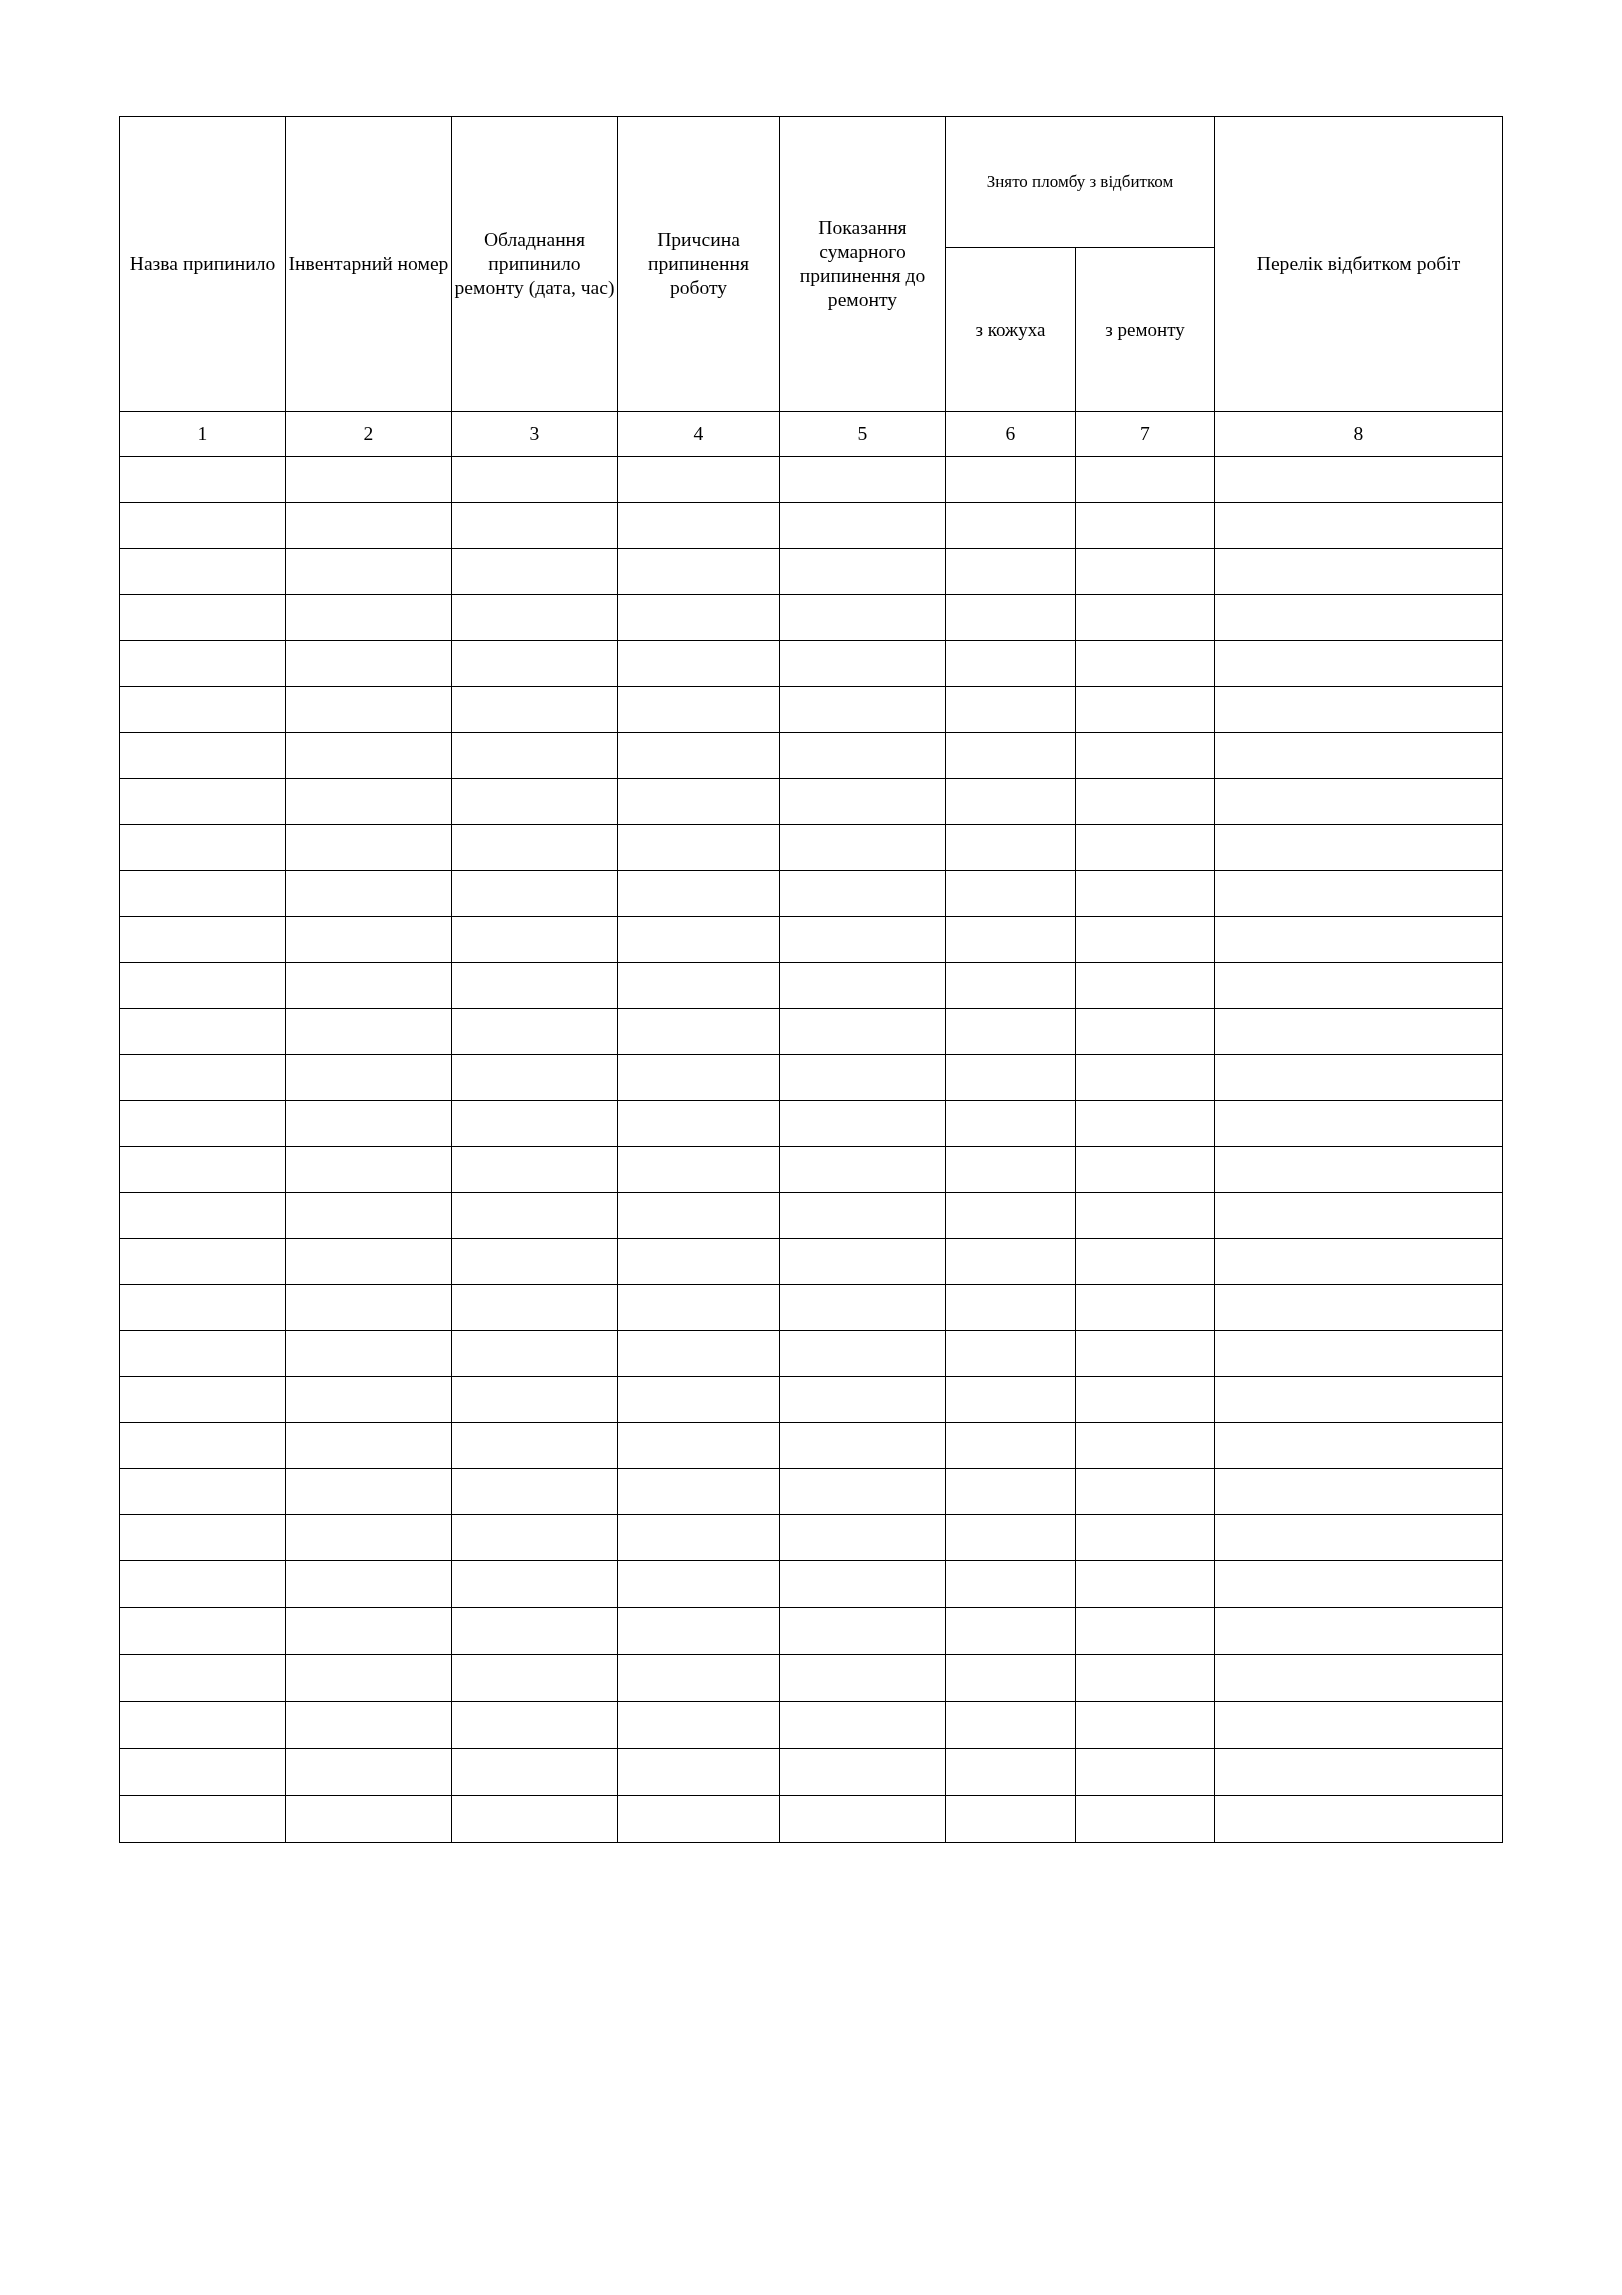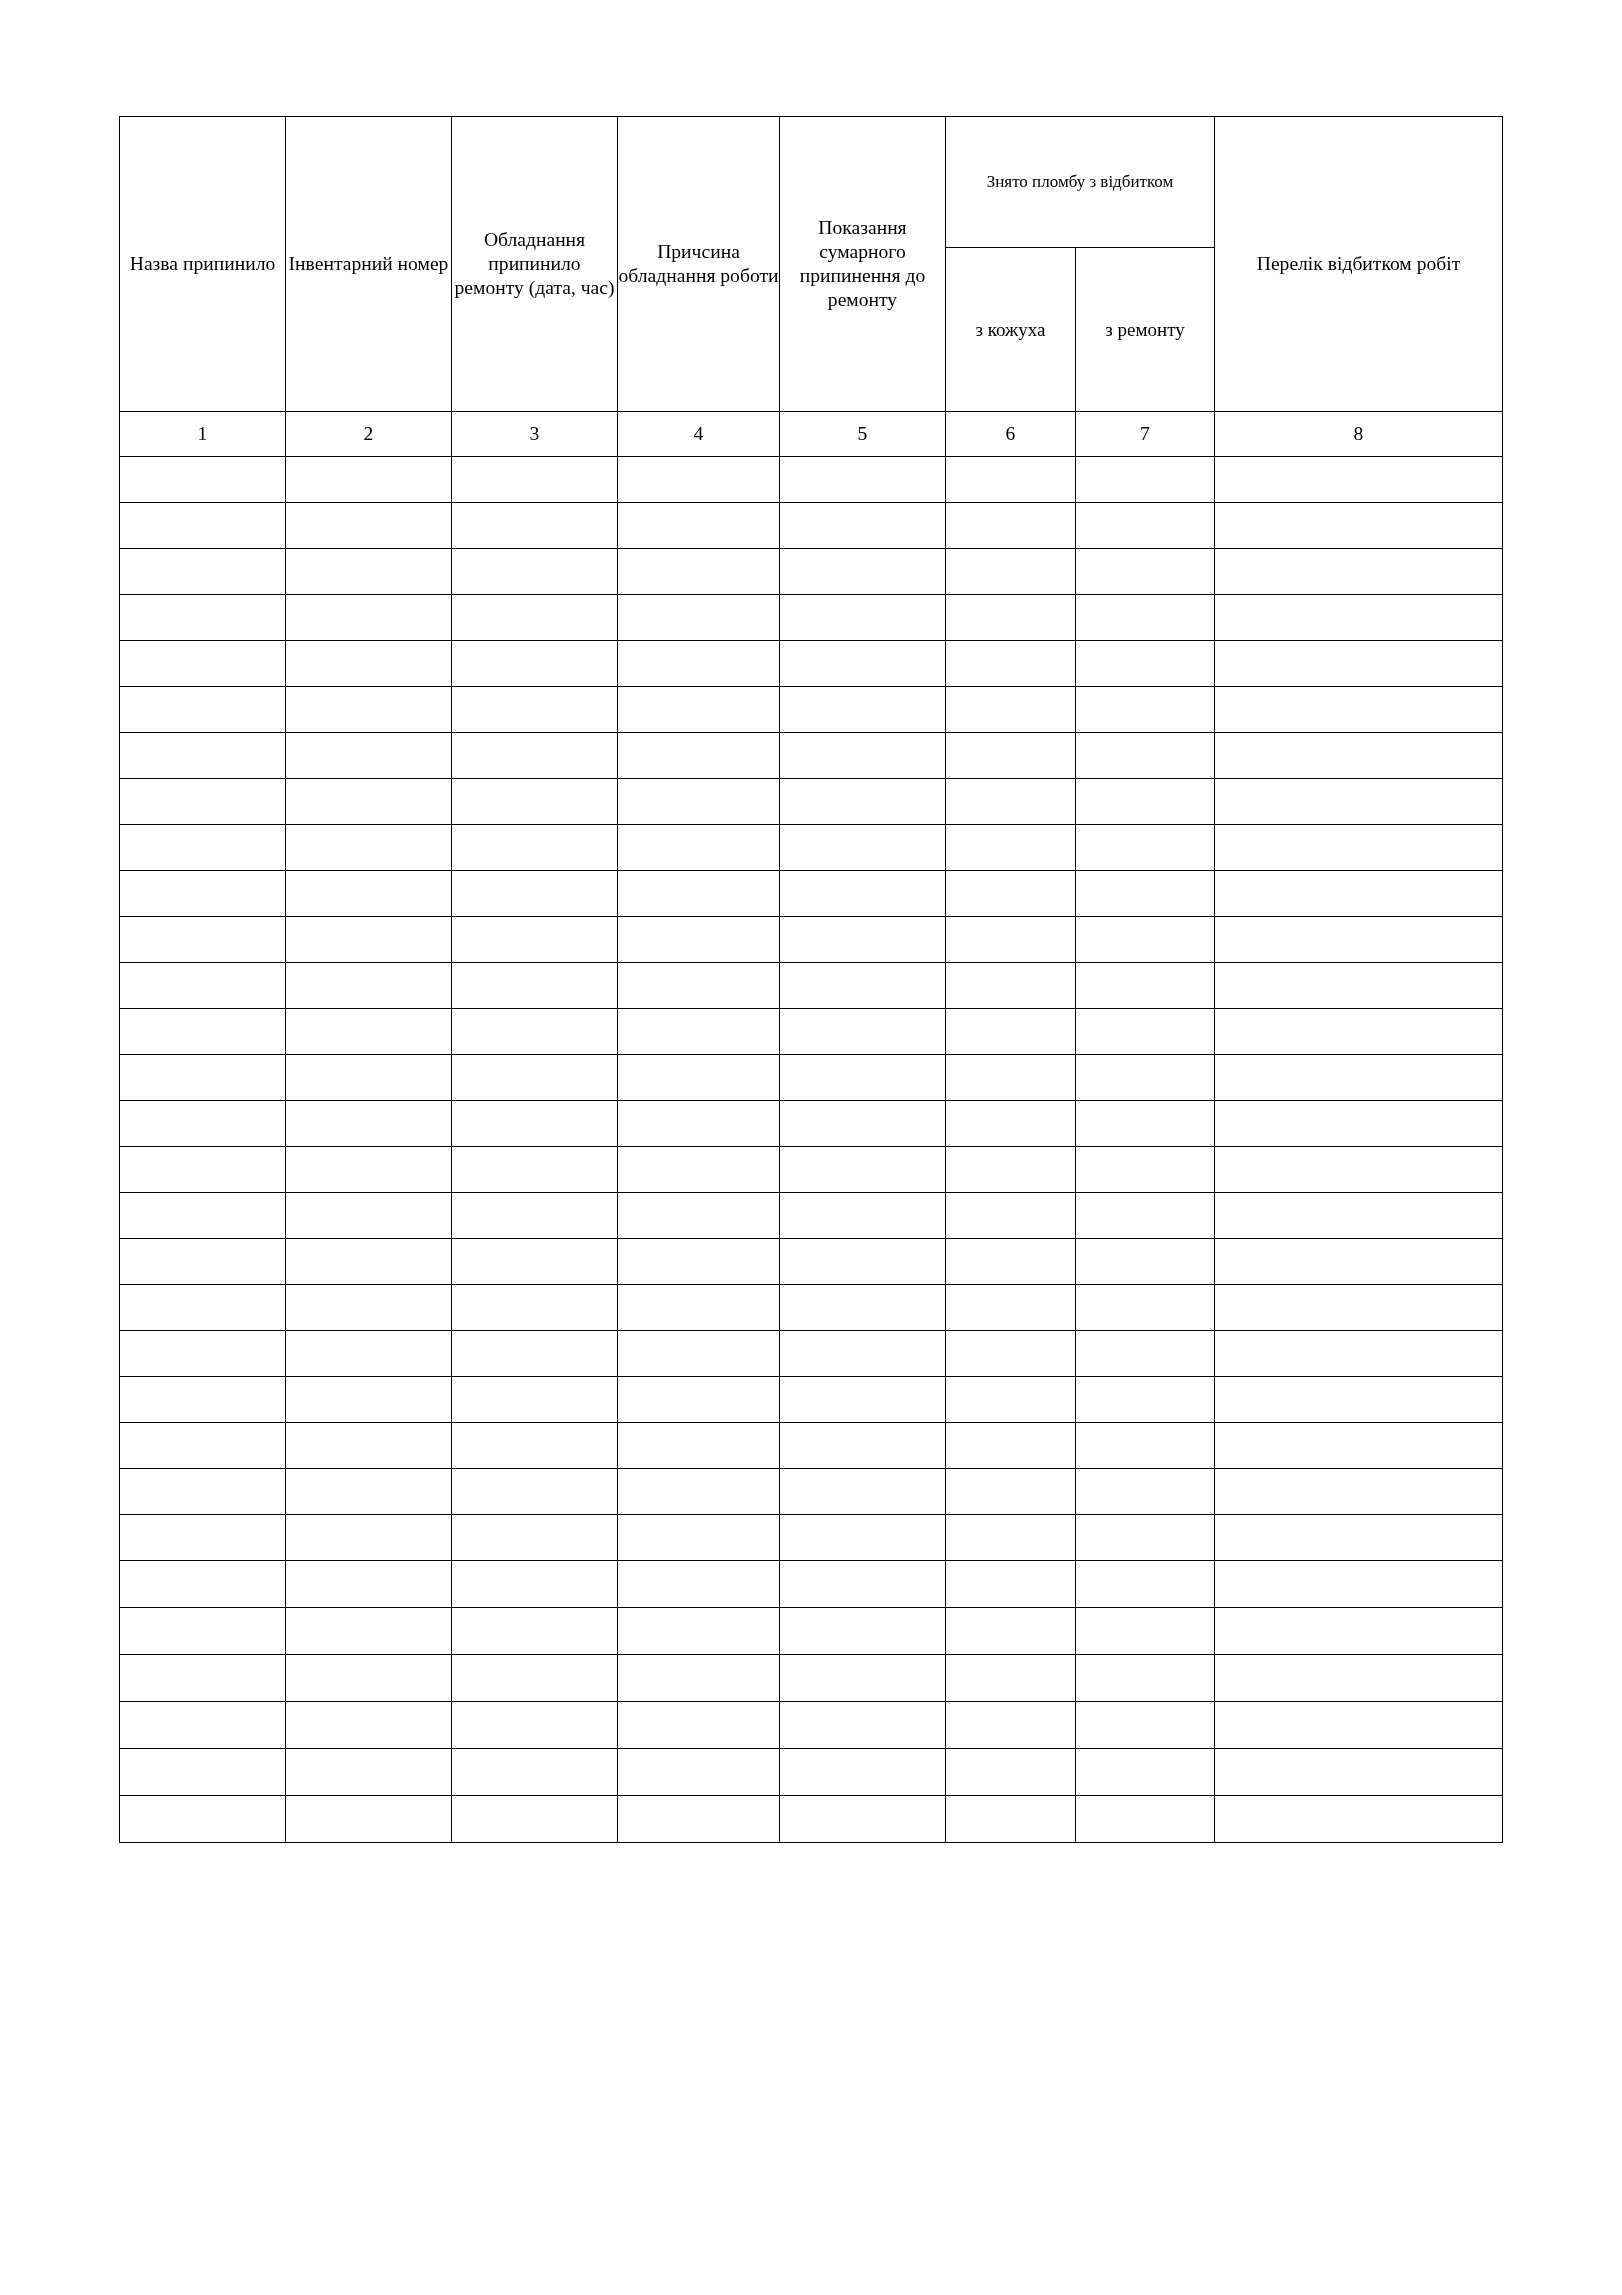--- a/index.html
+++ b/index.html
@@ -97,21 +97,21 @@
         <col class="c5">
           <col class="c6">
           <col class="c7">
           <col class="c8">
       </colgroup>
       <thead>
         <tr>
           <td class="hdr-cell hdr-tall" rowspan="2">Назва припинило</td>
           <td class="hdr-cell hdr-tall" rowspan="2">Інвентарний номер</td>
           <td class="hdr-cell hdr-tall" rowspan="2">Обладнання припинило ремонту (дата, час)</td>
-          <td class="hdr-cell hdr-tall" rowspan="2">Причсина обладнання роботи</td>
+          <td class="hdr-cell hdr-tall" rowspan="2">Причсина припинення роботу</td>
           <td class="hdr-cell hdr-tall" rowspan="2">Показання сумарного припинення до ремонту</td>
           <td class="hdr-group-top" colspan="2">Знято пломбу з відбитком</td>
           <td class="hdr-cell hdr-tall" rowspan="2">Перелік відбитком робіт</td>
         </tr>
         <tr>
           <td class="hdr-sub">з кожуха</td>
           <td class="hdr-sub">з ремонту</td>
         </tr>
         <tr class="numrow">
           <td>1</td>

